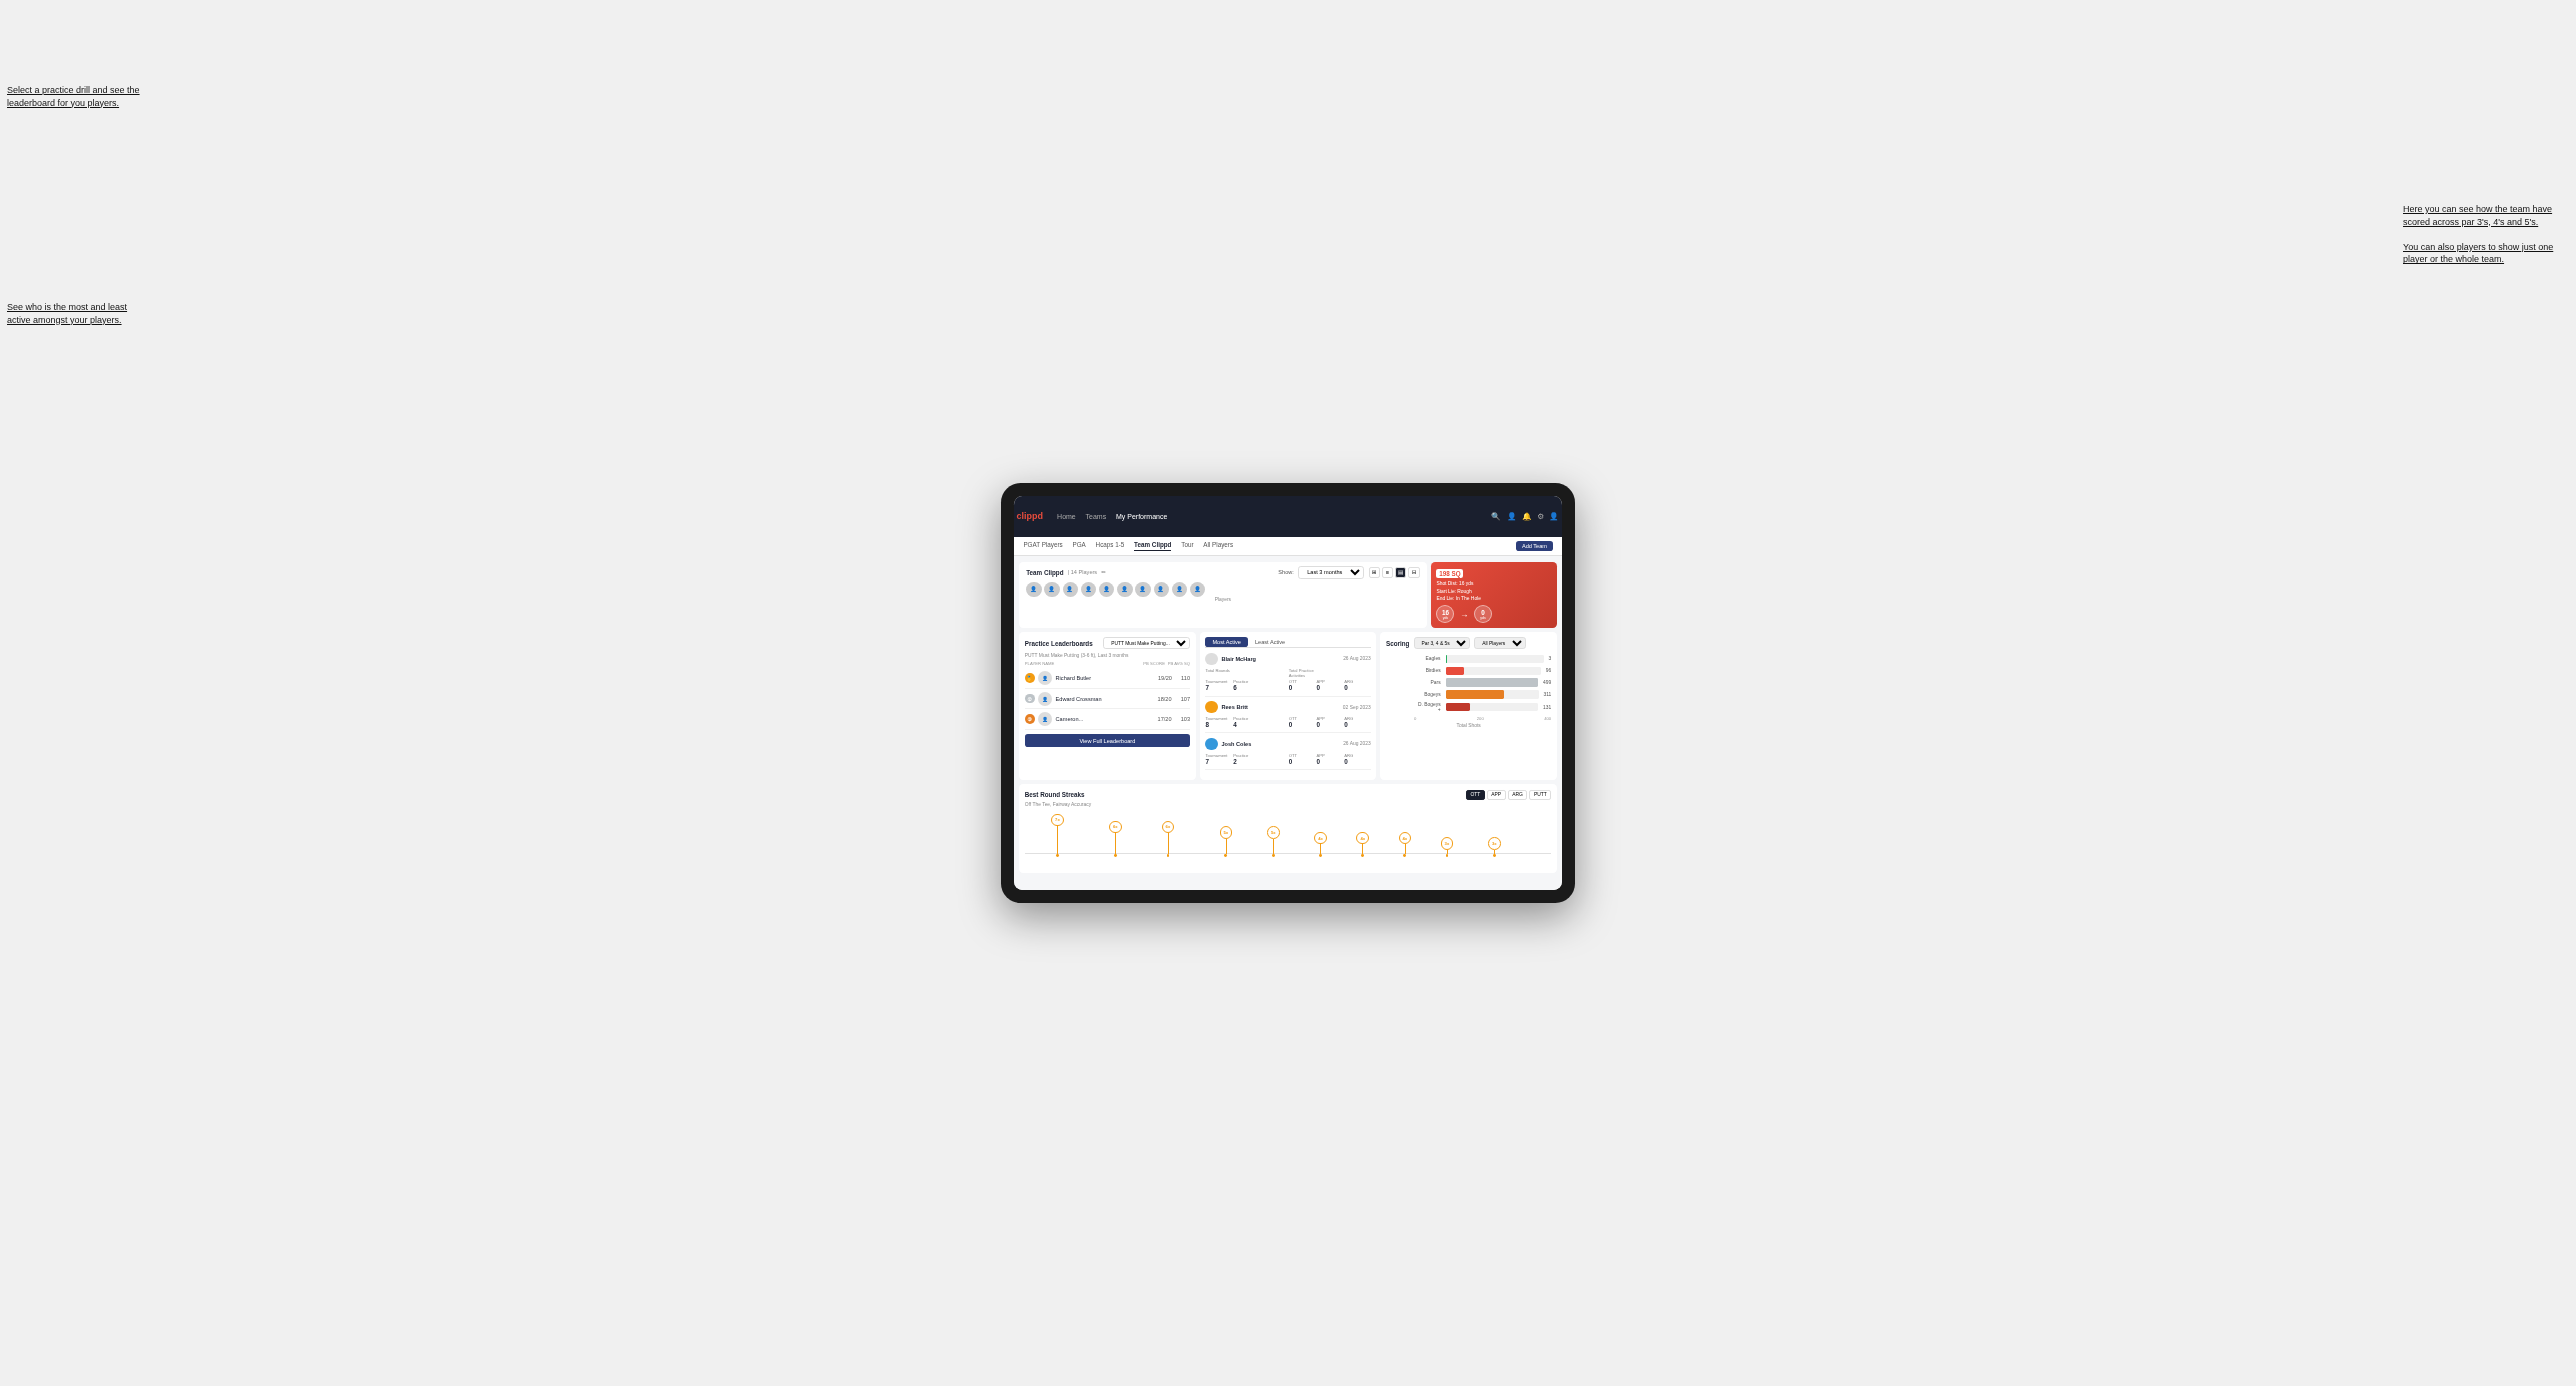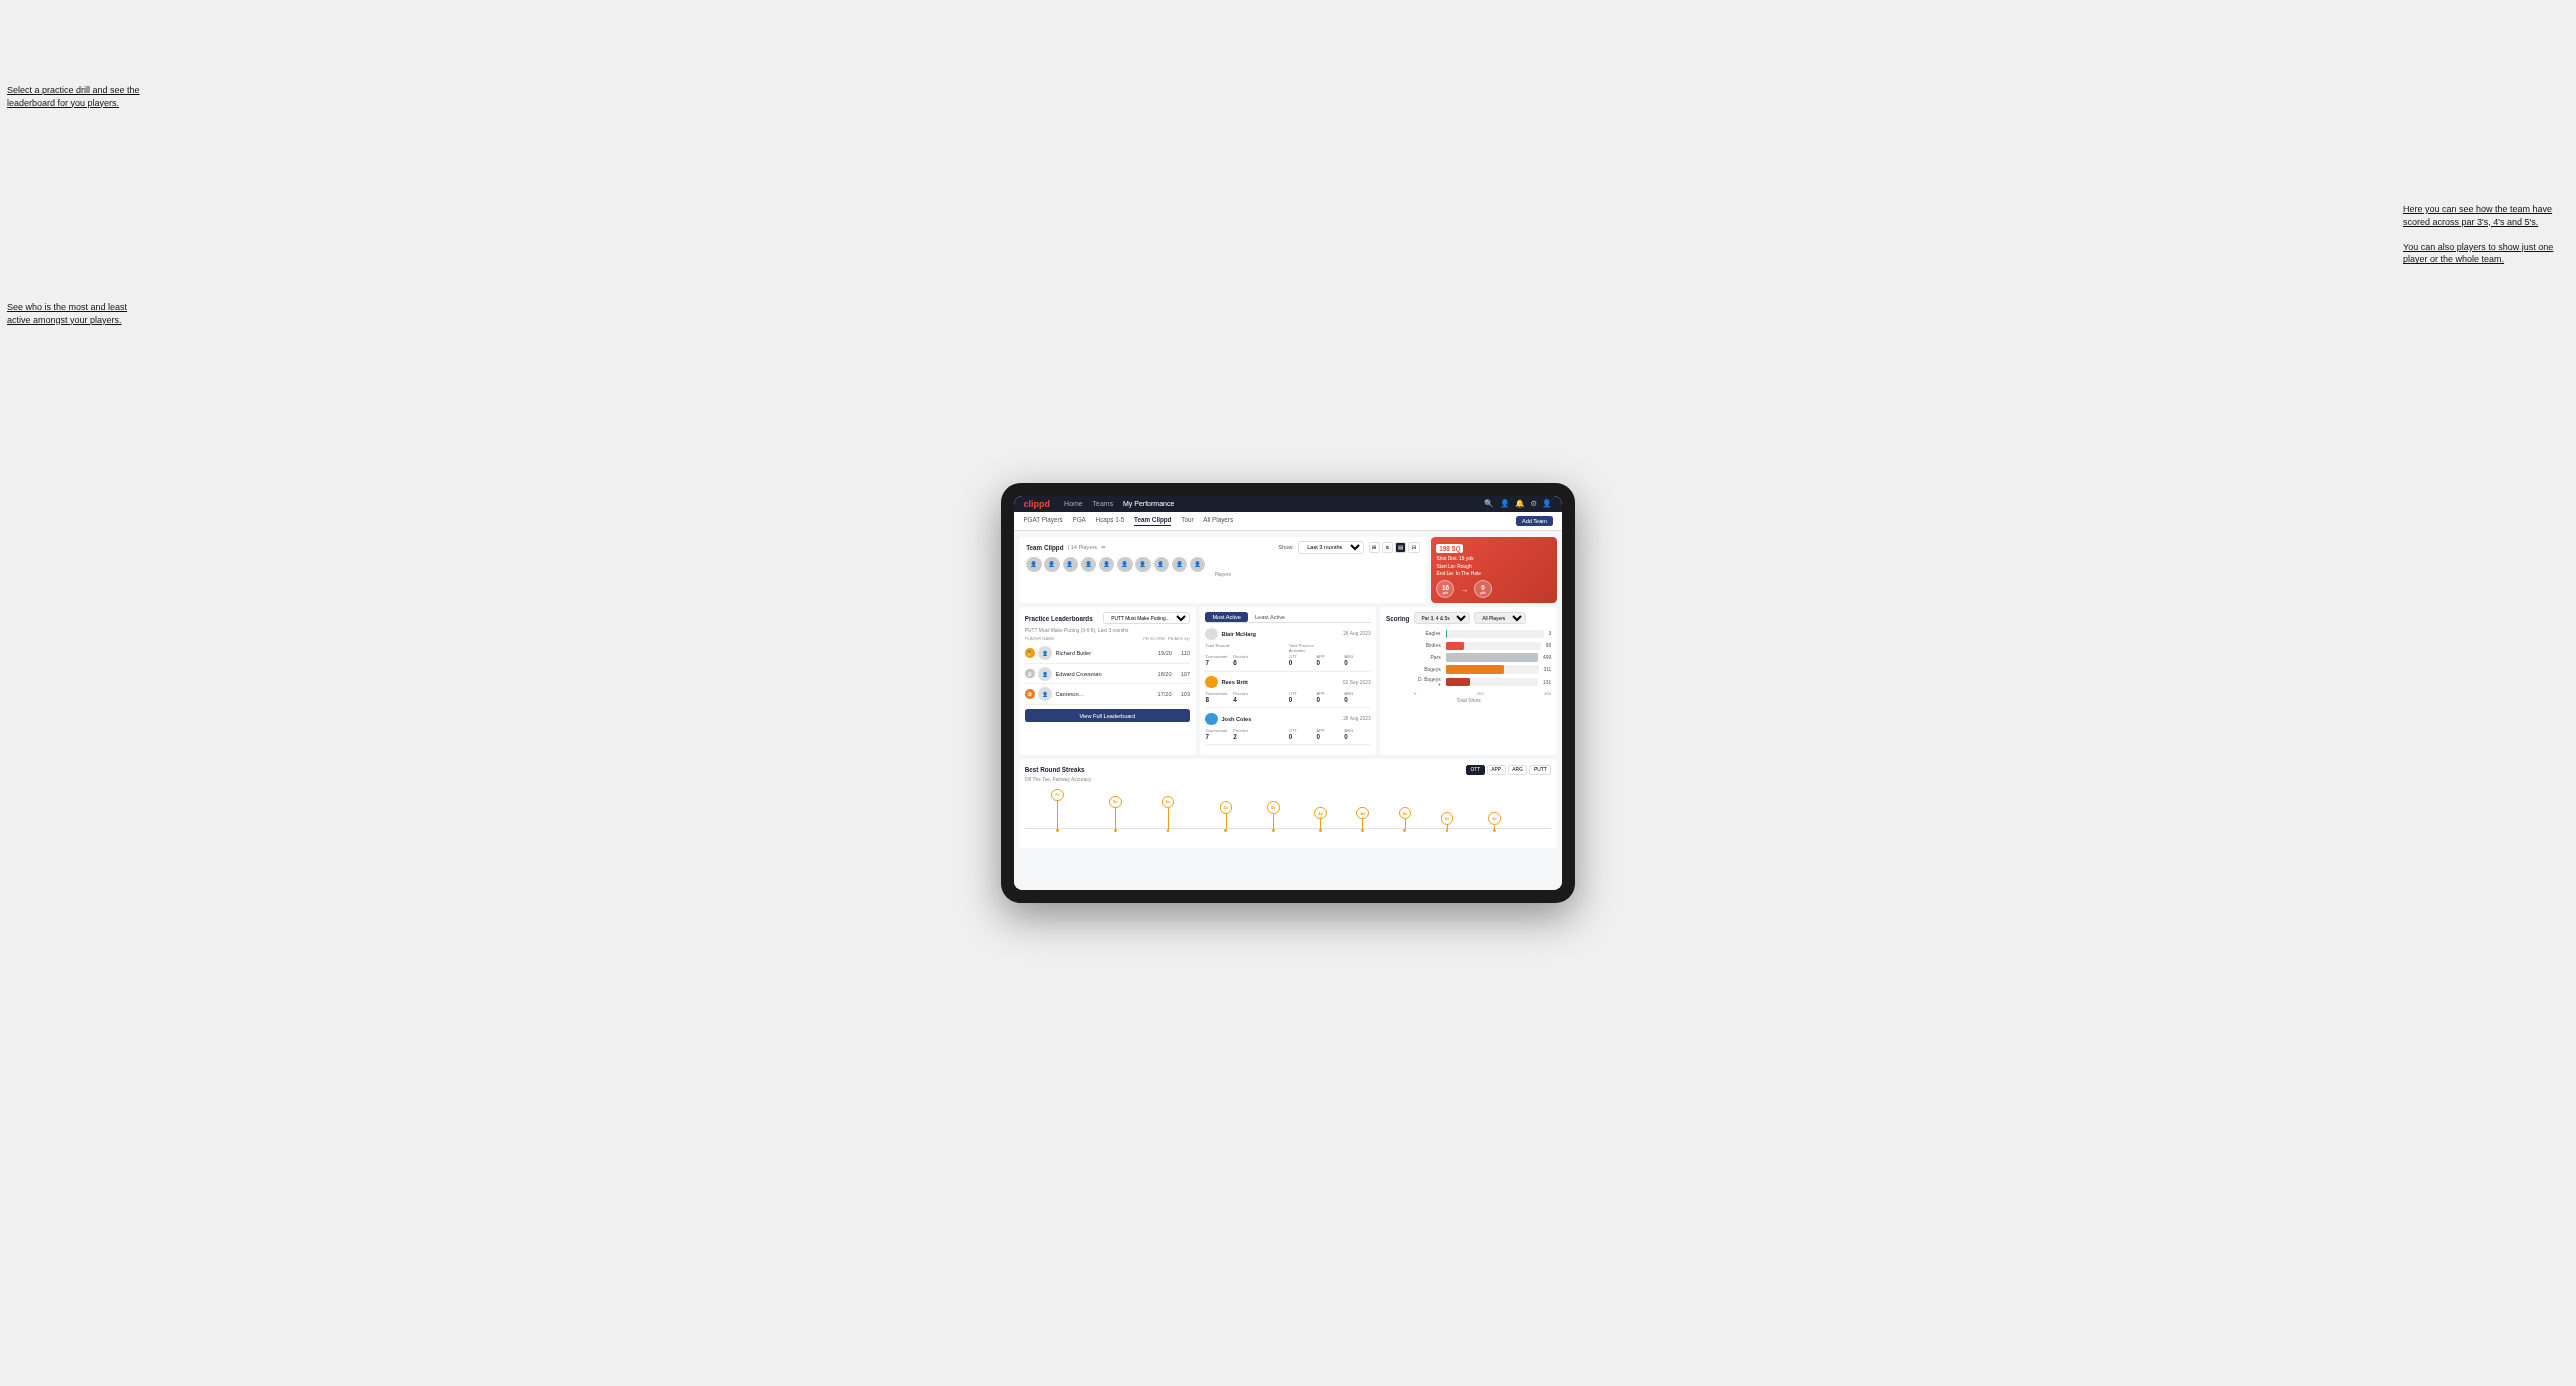--- a/index.html
+++ b/index.html
@@ -46,22 +46,22 @@
       overflow: hidden;
       display: flex;
       flex-direction: column;
     }
 
     
     .nav-bar {
       background: #1a1f2e;
       display: flex;
       align-items: center;
-      padding: 0 10px;
-      height: 16px;
+      padding: 0 3px;
+      height: 41px;
       flex-shrink: 0;
     }
     .nav-logo {
       color: #e74c3c;
       font-weight: 700;
       font-size: 9px;
       margin-right: 14px;
     }
     .nav-links {
       display: flex;

